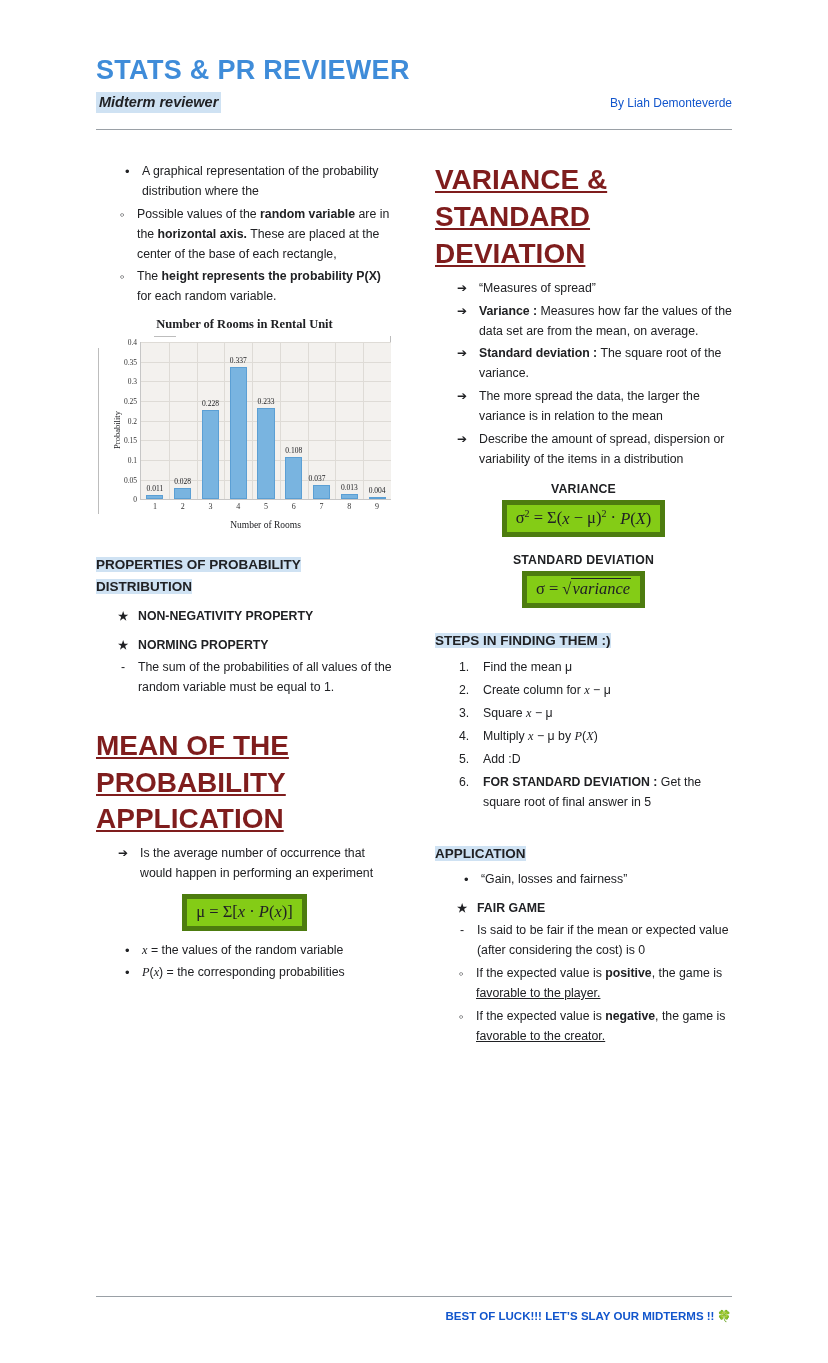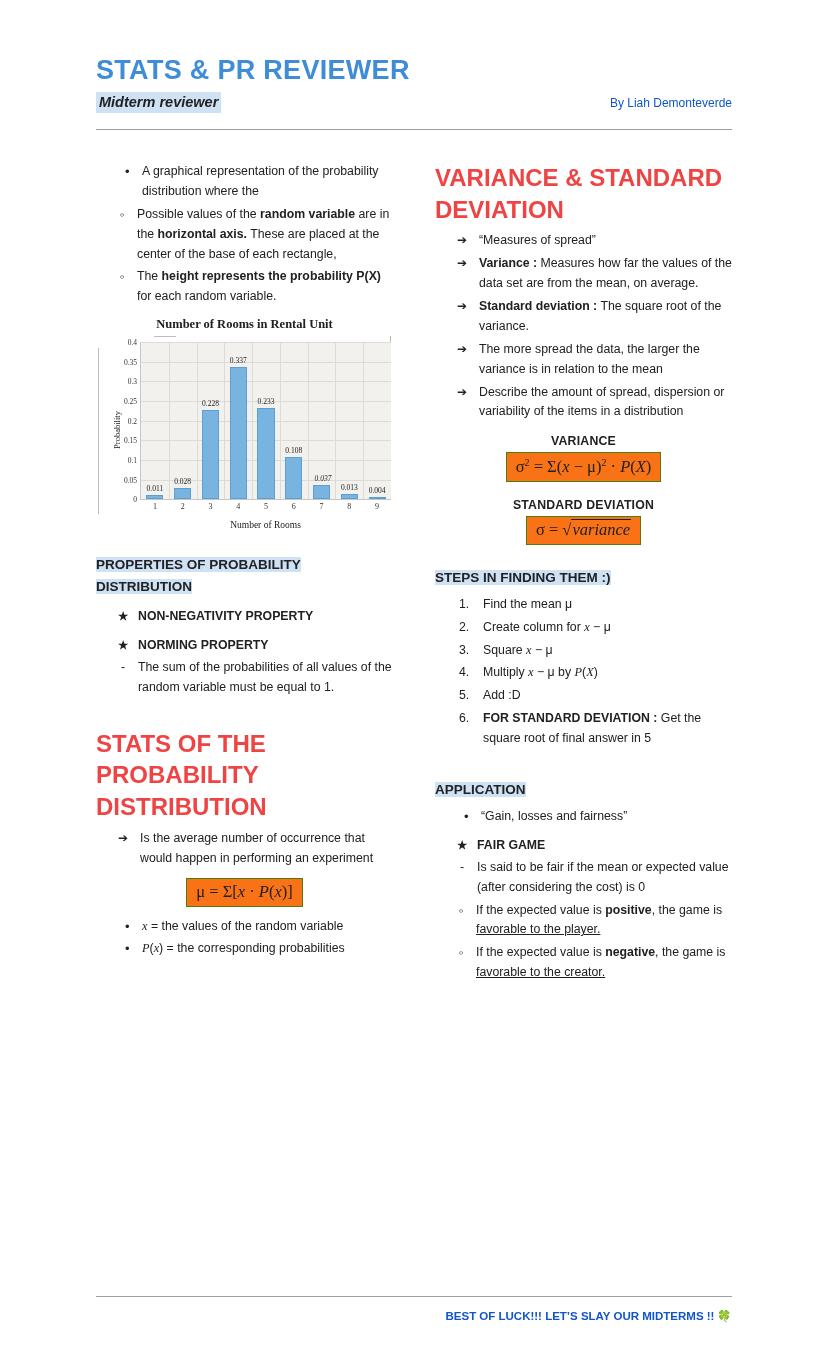--- a/index.html
+++ b/index.html
@@ -149,25 +149,26 @@
     margin-bottom: 3px;
   }
   ol.num > li::before {
     content: counter(n) ".";
     position: absolute;
     left: 2px;
     top: 0;
   }
   
   .h-big {
-    font-size: 24px;
+    font-size: 28px;
     font-weight: bold;
     line-height: 1.32;
-    color: #ef4444;
+    color: #7f1d1d;
     margin: 0 0 6px 0;
+    text-decoration: underline;
   }
   .h-hl {
     display: inline;
     font-size: 13.5px;
     font-weight: bold;
     background: #cfe2f3;
     line-height: 1.62;
     box-decoration-break: clone;
     -webkit-box-decoration-break: clone;
   }
@@ -175,22 +176,22 @@
   .h-center {
     text-align: center;
     font-size: 12.3px;
     font-weight: bold;
     letter-spacing: 0.2px;
     margin: 12px 0 4px 0;
   }
   
   .formula {
     display: inline-block;
-    background: #f97316;
-    border: 1px solid #4d7c0f;
+    background: #84cc16;
+    border: 5px solid #4d7c0f;
     padding: 3px 9px 4px 9px;
     font-family: "Liberation Serif", serif;
     font-size: 16.5px;
     color: #202124;
     white-space: nowrap;
   }
   .formula-center { text-align: center; }
   .formula sup { font-size: 10px; vertical-align: super; }
   .sqrt-bar {
     border-top: 1px solid #202124;
@@ -405,21 +406,21 @@
               <div class="bar" style="left: 88.6111px; width: 17.2222px; height: 132.273px; background: rgb(121, 180, 224);"></div>
               <div class="bar-lbl" style="left: 97.2222px; bottom: 134.273px;">0.337</div>
               <div class="xtick" style="left: 97.2222px;">4</div>
               <div class="bar" style="left: 116.389px; width: 17.2222px; height: 91.4525px; background: rgb(121, 180, 224);"></div>
               <div class="bar-lbl" style="left: 125px; bottom: 93.4525px;">0.233</div>
               <div class="xtick" style="left: 125px;">5</div>
               <div class="bar" style="left: 144.167px; width: 17.2222px; height: 42.39px; background: rgb(121, 180, 224);"></div>
               <div class="bar-lbl" style="left: 152.778px; bottom: 44.39px;">0.108</div>
               <div class="xtick" style="left: 152.778px;">6</div>
               <div class="bar" style="left: 171.944px; width: 17.2222px; height: 14.5225px; background: rgb(121, 180, 224);"></div>
-              <div class="bar-lbl" style="left: 182px; bottom: 16.5225px; font-style: italic;">0.037</div>
+              <div class="bar-lbl" style="left: 176px; bottom: 16.5225px;">0.037</div>
               <div class="xtick" style="left: 180.556px;">7</div>
               <div class="bar" style="left: 199.722px; width: 17.2222px; height: 5.1025px; background: rgb(121, 180, 224);"></div>
               <div class="bar-lbl" style="left: 208.333px; bottom: 7.1025px;">0.013</div>
               <div class="xtick" style="left: 208.333px;">8</div>
               <div class="bar" style="left: 227.5px; width: 17.2222px; height: 1.9625px; background: rgb(121, 180, 224);"></div>
               <div class="bar-lbl" style="left: 236.111px; bottom: 3.9625px;">0.004</div>
               <div class="xtick" style="left: 236.111px;">9</div>
             </div>
           <div class="xaxis-label">Number of Rooms</div>
         </div>
@@ -433,21 +434,21 @@
         <li>NON-NEGATIVITY PROPERTY</li>
       </ul>
 
       <ul class="star">
         <li>NORMING PROPERTY</li>
       </ul>
       <ul class="dash">
         <li>The sum of the probabilities of all values of the random variable must be equal to 1.</li>
       </ul>
 
-      <h2 class="h-big" style="margin-top:30px">STATS OF THE PROBABILITY DISTRIBUTION</h2>
+      <h2 class="h-big" style="margin-top:30px">MEAN OF THE PROBABILITY APPLICATION</h2>
 
       <ul class="arrow">
         <li>Is the average number of occurrence that would happen in performing an experiment</li>
       </ul>
 
       <div class="formula-center" style="margin:10px 0 10px 0;">
         <span class="formula">
           <span class="mathr">μ = Σ[</span><span class="mathi">x</span><span class="mathr"> · </span><span class="mathi">P</span><span class="mathr">(</span><span class="mathi">x</span><span class="mathr">)]</span>
         </span>
       </div>

